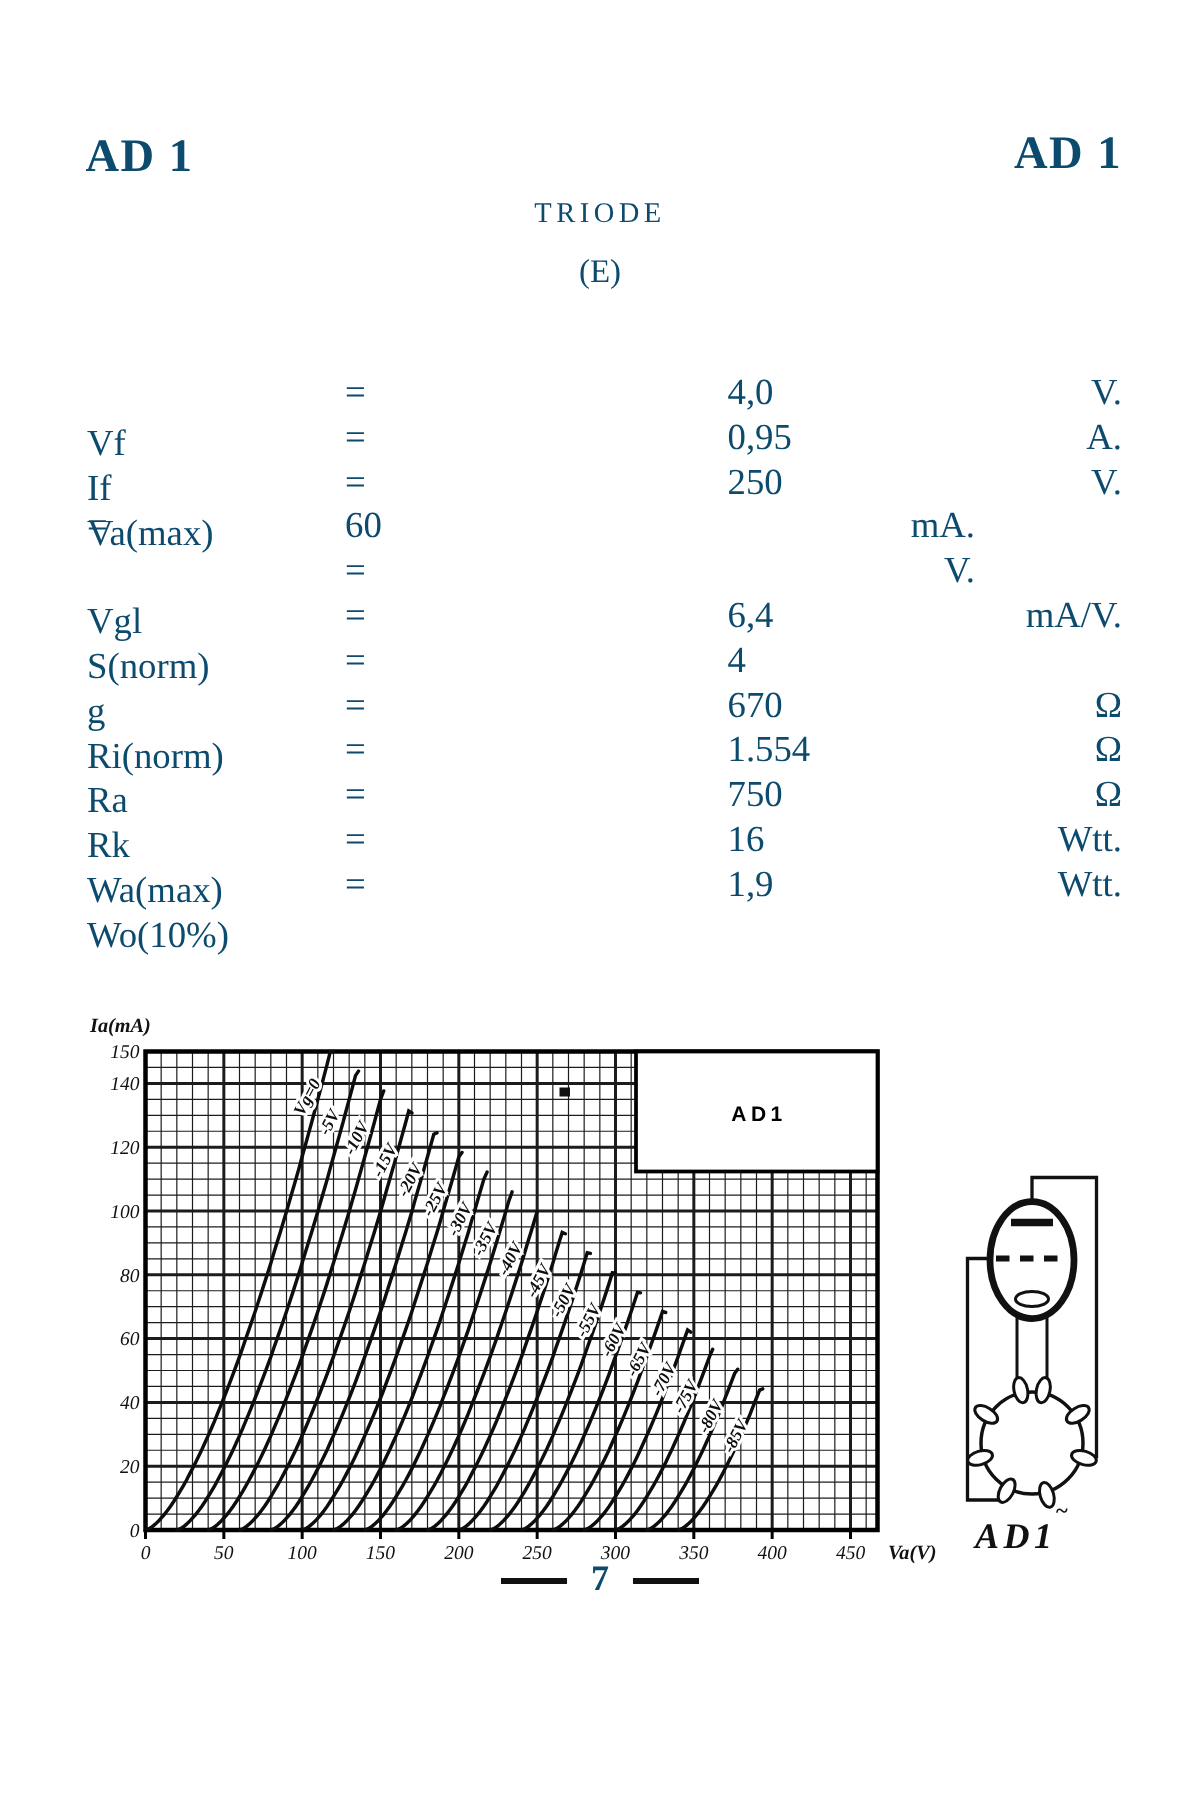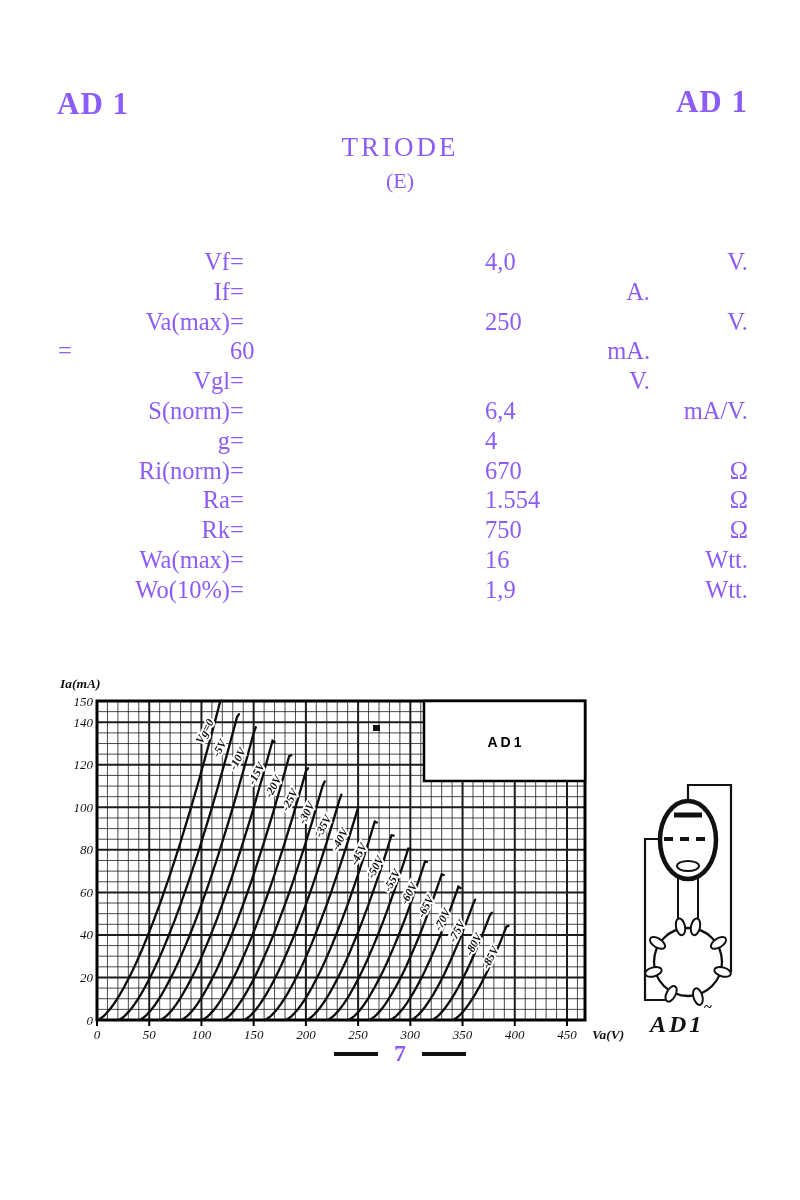--- a/index.html
+++ b/index.html
@@ -1,27 +1,27 @@
 <!DOCTYPE html>
 <html><head>
 <meta charset="utf-8">
 <style>
   html,body{margin:0;padding:0;background:#777;}
   .page{position:relative;width:800px;height:1200px;background:#ffffff;overflow:hidden;
-        font-family:"Liberation Serif",serif;color:#8b5cf6;}
+        font-family:"Liberation Serif",serif;color:#0c4a6e;}
   .abs{position:absolute;}
   .hdr{font-size:31px;font-weight:bold;letter-spacing:1px;}
   .hdr-left{left:57px;top:86px;}
   .hdr-right{right:52px;top:84px;}
-  .doc-title{left:0;top:132px;width:100%;text-align:center;font-size:27px;letter-spacing:3px;}
+  .doc-title{left:0;top:132px;width:100%;text-align:center;font-size:19px;letter-spacing:3px;}
   .doc-sub{left:0;top:168px;width:100%;text-align:center;font-size:22px;}
   .spec-table{left:58px;top:247px;width:690px;}
   .spec-row{display:grid;grid-template-columns:172px 255px 165px 98px;height:29.8px;
             font-size:24.5px;line-height:29.8px;}
-  .spec-name{text-align:right;}
+  .spec-name{text-align:left;margin-top:34px;}
   .spec-eq{text-align:left;}
   .spec-val{text-align:left;}
   .spec-unit{text-align:right;}
   svg.art{position:absolute;left:0;top:0;}
   .footer{left:0;top:1040px;width:100%;display:flex;justify-content:center;
           align-items:center;gap:16px;}
   .footer .dash{display:inline-block;width:44px;border-top:4px solid #111;height:0;}
   .footer .num{font-size:24px;font-weight:bold;}
 </style>
 </head>
@@ -37,20 +37,21 @@
   <div class="abs spec-table" id="spec-table">
       <div class="spec-row">
         <span class="spec-name">Vf</span>
         <span class="spec-eq">=</span>
         <span class="spec-val">4,0</span>
         <span class="spec-unit">V.</span>
       </div>
       <div class="spec-row">
         <span class="spec-name">If</span>
         <span class="spec-eq">=</span>
+        <span class="spec-val">0,95</span>
         <span class="spec-unit">A.</span>
       </div>
       <div class="spec-row">
         <span class="spec-name">Va(max)</span>
         <span class="spec-eq">=</span>
         <span class="spec-val">250</span>
         <span class="spec-unit">V.</span>
       </div>
       <div class="spec-row">
         <span class="spec-eq">=</span>

